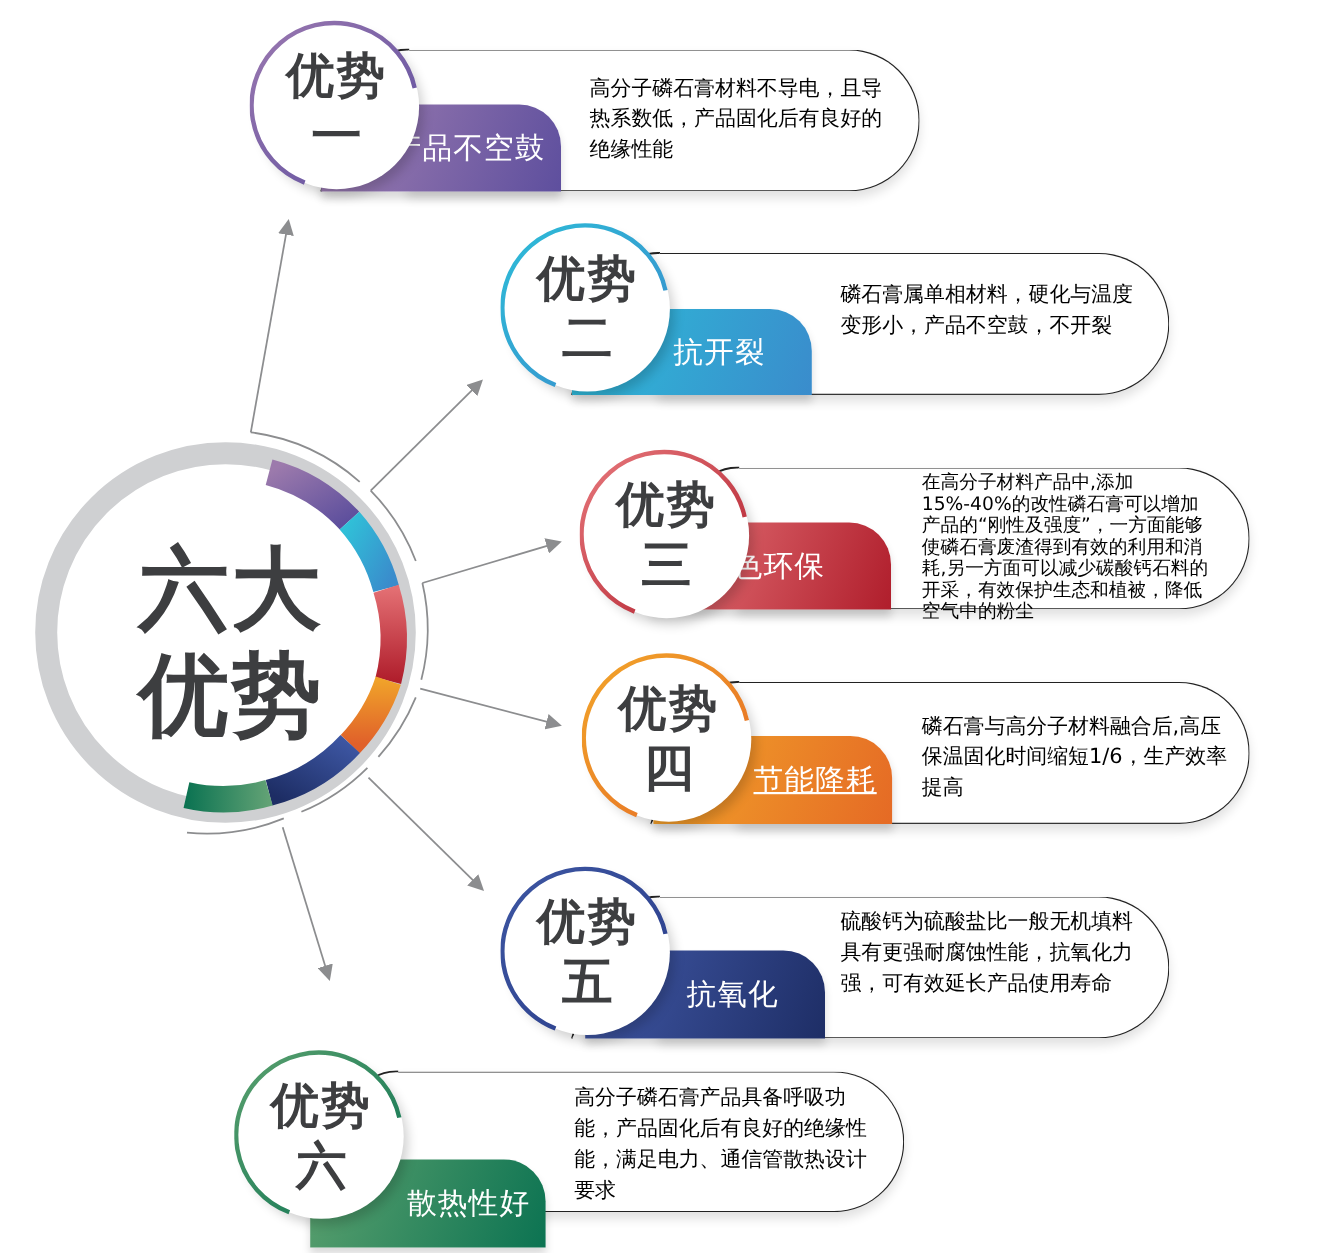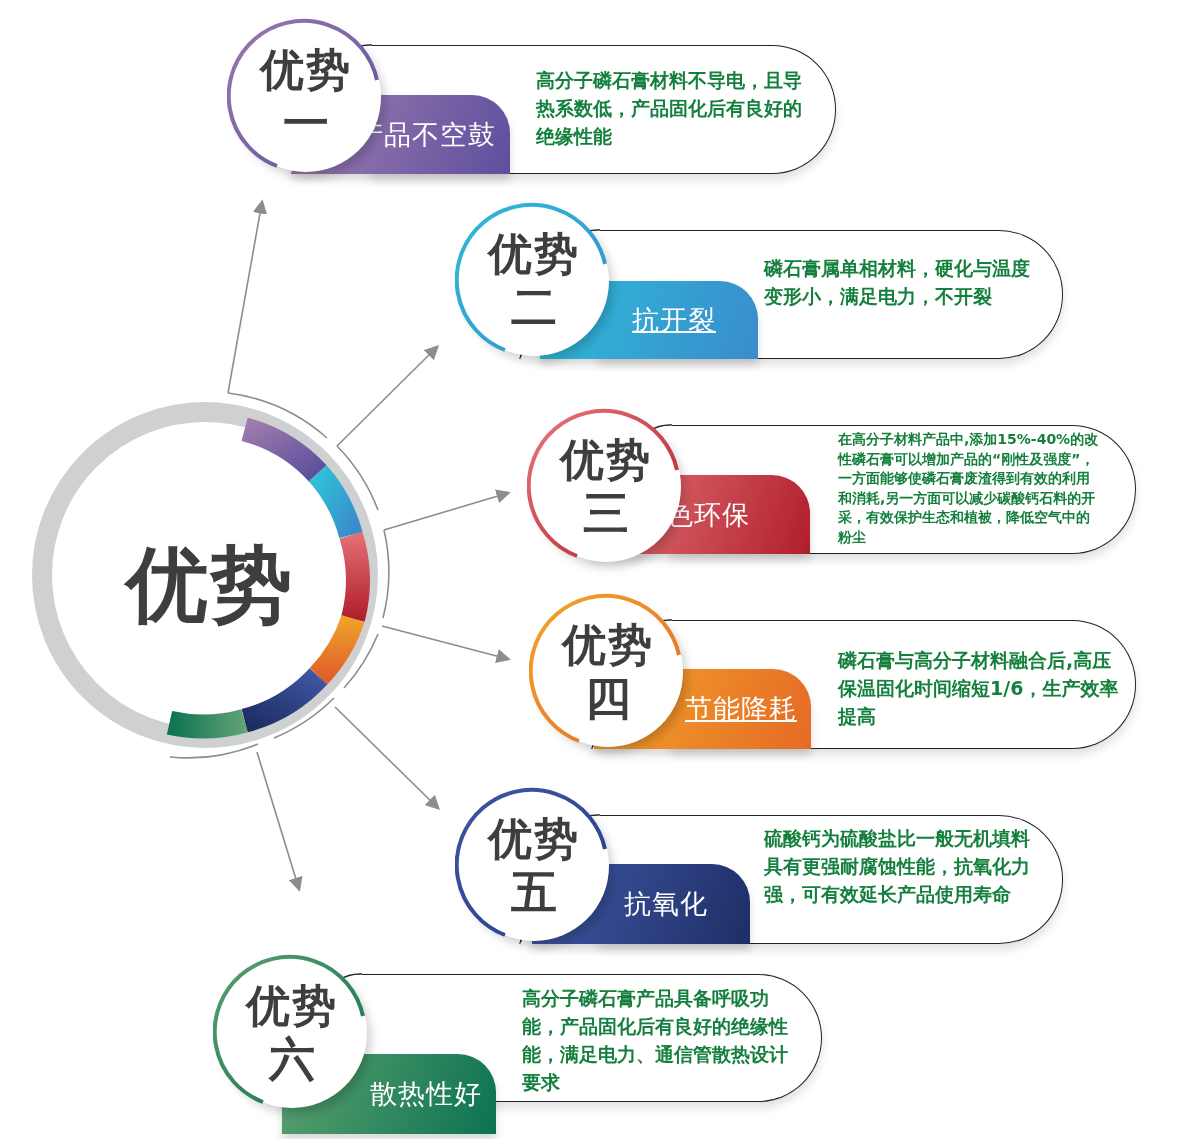--- a/index.html
+++ b/index.html
@@ -25,23 +25,23 @@
     box-shadow: 0 6px 10px rgba(0,0,0,0.12);
   }
   .tag {
     position: absolute; border-radius: 0 38px 0 0;
     color: #fff; font-size: 27px;
     display: flex; align-items: center; justify-content: flex-end;
     padding-right: 14px; letter-spacing: 1px;
     box-shadow: 0 6px 8px rgba(0,0,0,0.15);
   }
   .desc {
-    position: absolute; color: #15803d; font-size: 19px; line-height: 28px; font-weight: bold;
-  }
-  .desc.small { font-size: 14px; line-height: 19.5px; }
+    position: absolute; color: #000000; font-size: 19px; line-height: 28px;
+  }
+  .desc.small { font-size: 17px; line-height: 19.5px; }
   .badge {
     position: absolute; width: 150px; height: 150px; border-radius: 50%;
     background: #fff;
     box-shadow: 4px 6px 10px rgba(0,0,0,0.18);
     display: flex; flex-direction: column; align-items: center; justify-content: center;
   }
   .badge-ring { position: absolute; left: -4px; top: -4px; width: 158px; height: 158px; }
   .badge-word { font-weight: bold; color: #3d3e40; font-size: 44px; line-height: 52px; letter-spacing: 2px; position: relative; }
   .badge-num { font-weight: bold; color: #3d3e40; font-size: 46px; line-height: 54px; position: relative; }
 </style>
@@ -106,20 +106,21 @@
       <path d="M 228 393 L 262 202" marker-end="url(#arrow)"></path>
       <path d="M 337 446 L 437 347" marker-end="url(#arrow)"></path>
       <path d="M 384 530 L 508 493" marker-end="url(#arrow)"></path>
       <path d="M 382 626 L 508 659" marker-end="url(#arrow)"></path>
       <path d="M 335 707 L 438 808" marker-end="url(#arrow)"></path>
       <path d="M 257 752 L 299 889" marker-end="url(#arrow)"></path>
     </g>
   </svg>
 
   <div class="hub-title">
+    <span>六大</span>
     <span>优势</span>
   </div>
 
   <div class="card" style="left:0;top:0;">
     <div class="bubble" style="left:370px;top:45px;width:466px;height:129px;border-left:none;border-radius:0 64px 64px 0;"></div>
     <svg style="position:absolute;left:290px;top:44px;" width="90" height="132">
       <path d="M 82 1 L 80 1 C 50 1 30 30 2 130" fill="#fff" stroke="#222" stroke-width="1.6"></path>
       <path d="M 2 130 L 82 130 L 82 1" fill="#fff"></path>
     </svg>
     <div class="tag" style="left:292px;top:95px;width:218px;height:79px;background:linear-gradient(110deg,#a07fb1,#5e4f9e);">
@@ -140,24 +141,24 @@
       <span class="badge-num">一</span>
     </div>
   </div>
 
   <div class="card" style="left:0;top:0;">
     <div class="bubble" style="left:598px;top:230px;width:465px;height:129px;border-left:none;"></div>
     <svg style="position:absolute;left:518px;top:229px;" width="90" height="132">
       <path d="M 82 1 L 80 1 C 50 1 30 30 2 130" fill="#fff" stroke="#222" stroke-width="1.6"></path>
       <path d="M 2 130 L 82 130 L 82 1" fill="#fff"></path>
     </svg>
-    <div class="tag" style="left:540px;top:281px;width:218px;height:78px;background:linear-gradient(110deg,#2dbcd8,#3a8ccc);text-decoration:underline;">
+    <div class="tag" style="left:520px;top:281px;width:218px;height:78px;background:linear-gradient(110deg,#2dbcd8,#3a8ccc);">
       <span style="padding-right:28px;">抗开裂</span>
     </div>
-    <div class="desc" style="left:764px;top:254px;width:282px;">磷石膏属单相材料，硬化与温度变形小，满足电力，不开裂</div>
+    <div class="desc" style="left:764px;top:254px;width:282px;">磷石膏属单相材料，硬化与温度变形小，产品不空鼓，不开裂</div>
     <div class="badge" style="left:459px;top:206px;">
       <svg class="badge-ring" viewBox="0 0 158 158">
         <defs>
             <linearGradient id="b2" x1="0" y1="0" x2="1" y2="1">
               <stop offset="0" stop-color="#2dbcd8"></stop>
               <stop offset="1" stop-color="#3a8ccc"></stop>
             </linearGradient>
           </defs>
         <path d="M 150 62 A 75 75 0 1 0 50 148" fill="none" stroke="url(#b2)" stroke-width="4"></path>
       </svg>

